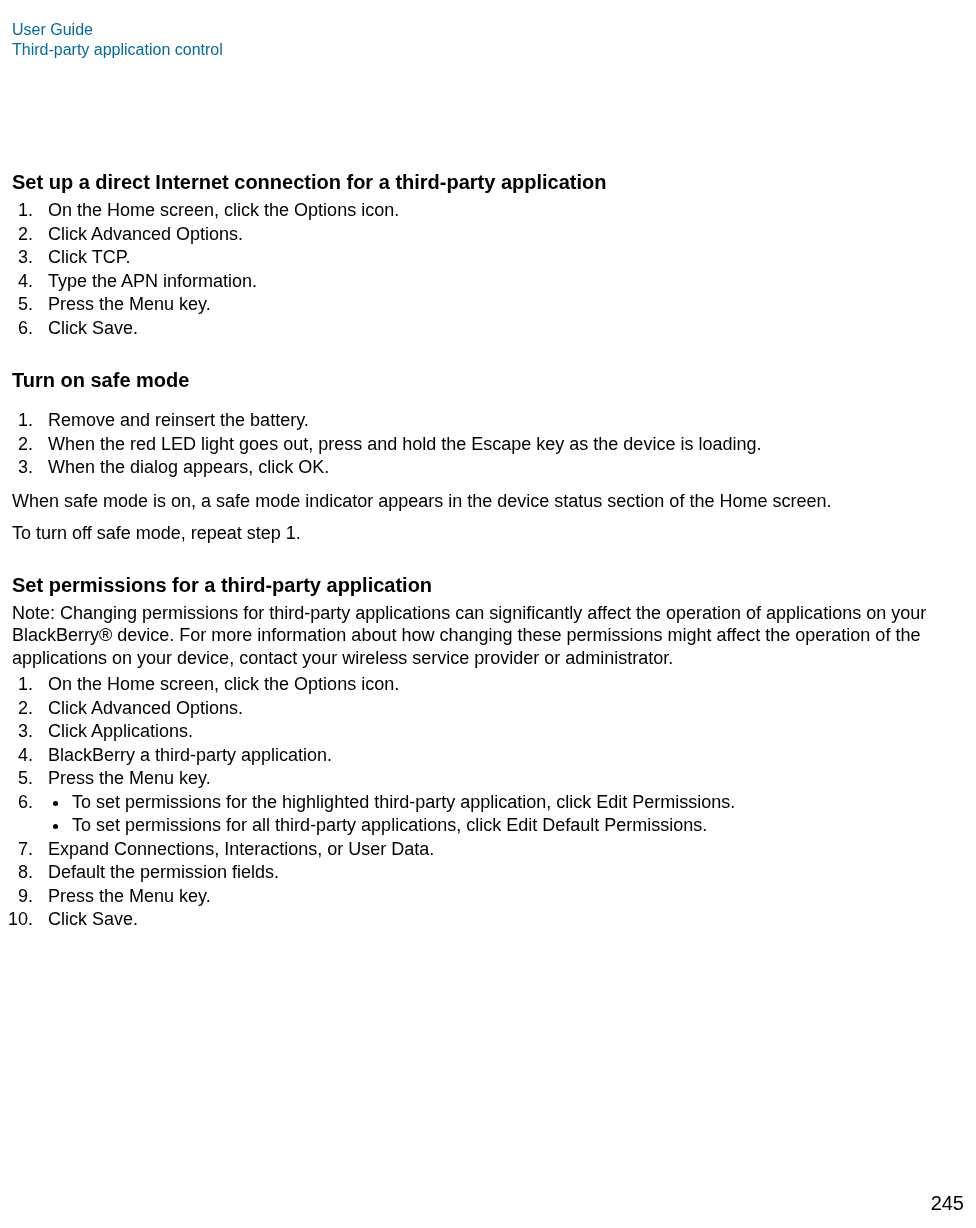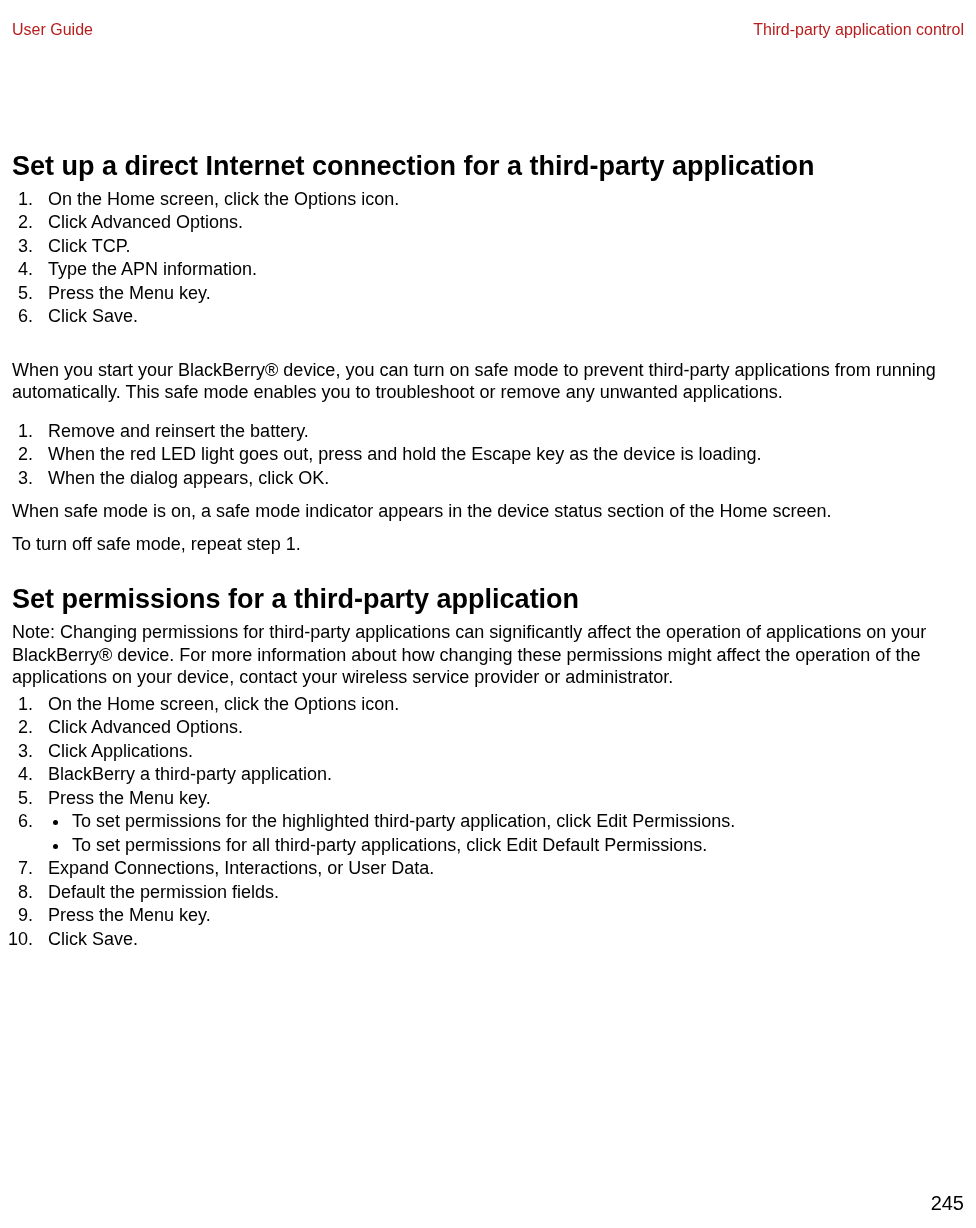--- a/index.html
+++ b/index.html
@@ -17,26 +17,27 @@
     position: relative;
     width: 976px;
     height: 1228px;
     box-sizing: border-box;
     padding: 20px 12px 12px 12px;
   }
   .header {
     display: flex;
     justify-content: space-between;
     font-size: 16px;
-    color: #b91c1c;
+    color: #0369a1;
     margin-bottom: 110px;
+    flex-direction: column;
   }
   h2.section {
     margin: 0 0 4px 0;
-    font-size: 27px;
+    font-size: 20px;
     font-weight: 700;
   }
   .intro {
     margin: 2px 0 4px 0;
   }
   ol.steps {
     list-style: decimal;
     margin: 2px 0 0 0;
     padding-left: 26px;
   }
@@ -78,21 +79,21 @@
     <li><span>On the Home screen, click the </span><b>Options</b><span> icon.</span></li>
     <li><span>Click </span><b>Advanced Options</b><span>.</span></li>
     <li><span>Click </span><b>TCP</b><span>.</span></li>
     <li>Type the APN information.</li>
     <li><span>Press the </span><b>Menu</b><span> key.</span></li>
     <li><span>Click </span><b>Save</b><span>.</span></li>
   </ol>
 
   <div class="gap1"></div>
 
-  <div class="intro">When you start your BlackBerry® device, you can turn on safe mode to prevent third-party applications from running automatically. This safe mode enables you to troubleshoot or remove any unwanted applications.</div>
+  <h2 class="section">Turn on safe mode</h2>
   <div class="gap2"></div>
   <ol class="steps">
     <li>Remove and reinsert the battery.</li>
     <li><span>When the red LED light goes out, press and hold the </span><b>Escape</b><span> key as the device is loading.</span></li>
     <li><span>When the dialog appears, click </span><b>OK</b><span>.</span></li>
   </ol>
   <div class="gap2"></div>
   <div>When safe mode is on, a safe mode indicator appears in the device status section of the Home screen.</div>
   <div class="gap2"></div>
   <div>To turn off safe mode, repeat step 1.</div>

